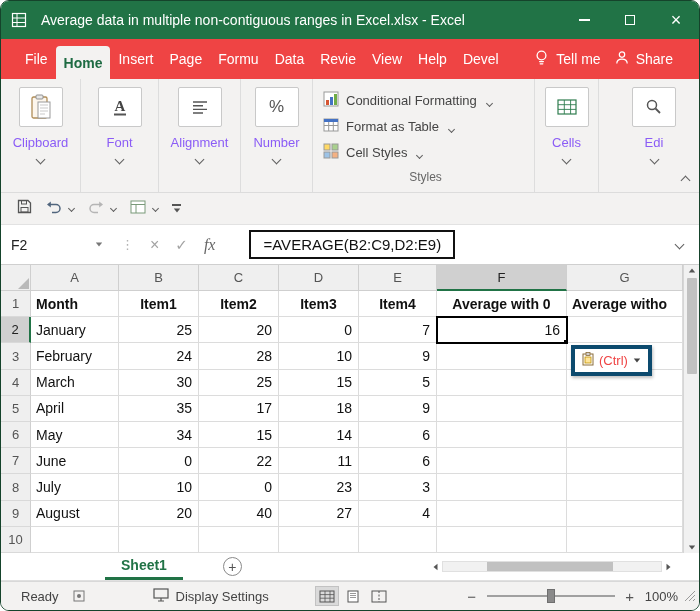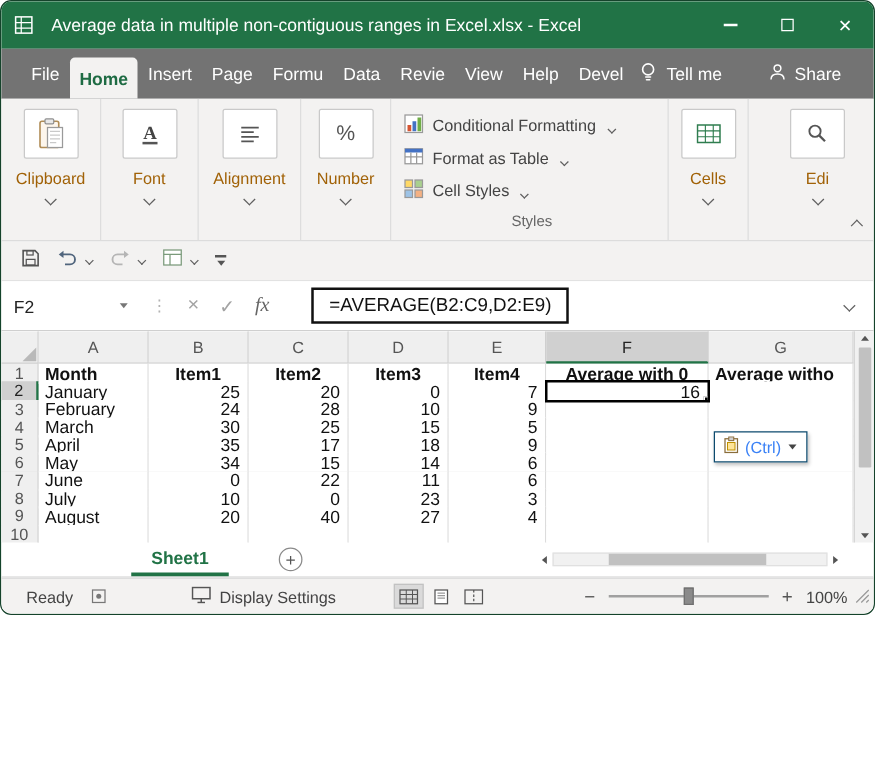--- a/index.html
+++ b/index.html
@@ -1,46 +1,46 @@
 <!DOCTYPE html>
 <html><head>
 <meta charset="utf-8">
 <style>
   * { box-sizing: border-box; margin: 0; padding: 0; }
   html,body { background:#fff; }
   body { font-family: "Liberation Sans", "DejaVu Sans", sans-serif; width:700px; }
 
-  .window { width:700px; height:492px; border:1px solid #15432b; border-radius:9px;
+  .window { width:700px; height:611px; border:1px solid #15432b; border-radius:9px;
             overflow:hidden; display:flex; flex-direction:column; background:#fff; }
 
   
   .titlebar { height:38px; background:#217346; display:flex; align-items:center; color:#fff; flex:0 0 auto; }
   .app-icon { margin-left:10px; display:flex; }
   .title { font-size:14px; margin-left:14px; white-space:nowrap; overflow:hidden; }
   .win-controls { margin-left:auto; display:flex; height:100%; }
   .wbtn { width:46px; height:100%; display:flex; align-items:center; justify-content:center; font-size:18px; font-weight:300; }
   .min-glyph { width:11px; height:2px; background:#fff; display:block; }
   .max-glyph { width:10px; height:10px; border:1.4px solid #fff; display:block; }
 
   
-  .tabrow { height:40px; background:#737373; display:flex; align-items:stretch; color:#fff; flex:0 0 auto; overflow:hidden; }
+  .tabrow { height:40px; background:#ef4444; display:flex; align-items:stretch; color:#fff; flex:0 0 auto; overflow:hidden; }
   .mtabs { display:flex; align-items:stretch; padding-left:16px; white-space:nowrap; }
   .mtab { display:flex; align-items:center; padding:0 8px; font-size:14px; color:#fff; cursor:default; }
   .mtab.active { align-self:flex-end; height:33px; background:#f3f2f1; color:#1e6b43; border-radius:4px 4px 0 0; font-weight:700; }
-  .tab-right { margin-left:auto; display:flex; align-items:center; gap:37px; padding-right:26px; }
+  .tab-right { margin-left:auto; display:flex; align-items:center; gap:14px; padding-right:26px; }
   .tellme, .share { display:flex; align-items:center; gap:7px; font-size:14px; white-space:nowrap; }
 
   
   .ribbon { height:114px; background:#f3f2f1; border-bottom:1px solid #dcdcdc; display:flex; position:relative; overflow:hidden; flex:0 0 auto; }
   .rgroup { display:flex; flex-direction:column; align-items:center; padding-top:8px; border-right:1px solid #ddd; flex:0 0 auto; }
   .rg-clip { width:80px; } .rg-font { width:78px; } .rg-align { width:82px; } .rg-num { width:72px; }
   .rg-cells { width:64px; } .rg-edit { width:110px; border-right:none; }
   .gicon { height:40px; width:44px; background:#fff; border:1px solid #c9c9c9; border-radius:2px;
            display:flex; align-items:center; justify-content:center; }
-  .glabel { font-size:13px; color:#a16207; margin-top:8px; }
+  .glabel { font-size:13px; color:#8b5cf6; margin-top:8px; }
   .rgroup .chev { margin-top:6px; }
   .pct { font-size:17px; color:#555; }
 
   .rgroup.styles { width:222px; align-items:stretch; padding:8px 6px 4px 10px; }
   .sbtn { display:flex; align-items:center; gap:7px; height:26px; font-size:13px; color:#444; }
   .gbottom { margin-top:auto; text-align:center; font-size:12px; color:#666; padding-bottom:4px; }
 
   .chev { width:7px; height:7px; border-right:1.6px solid #5f5f5f; border-bottom:1.6px solid #5f5f5f;
           transform:rotate(45deg); display:inline-block; }
   .chev.sm { width:5px; height:5px; margin-left:3px; }
@@ -87,23 +87,23 @@
   .rncell.selhdr-row { background:#d0d0d0; border-right:2px solid #217346; color:#222; }
   .cell { background:#fff; border-right:1px solid #dcdcdc; border-bottom:1px solid #dcdcdc;
           display:flex; align-items:center; font-size:14px; color:#111; overflow:hidden; white-space:nowrap; position:relative; }
   .cell.bold { font-weight:700; }
   .cell.al { justify-content:flex-start; padding-left:5px; }
   .cell.ar { justify-content:flex-end; padding-right:6px;text-align:right; }
   .cell.ac { justify-content:center; }
   .cell.selcell { outline:2px solid #000; outline-offset:-1px; z-index:2; }
   .fill-handle { position:absolute; right:-3px; bottom:-3px; width:6px; height:6px; background:#000; border:1px solid #fff; z-index:3; }
 
-  .paste-btn { position:absolute; left:570px; top:80px; z-index:5; background:#fff; border:1px solid #0c4a6e;
+  .paste-btn { position:absolute; left:570px; top:80px; z-index:5; background:#fff; border:4px solid #0c4a6e;
                box-shadow:1px 2px 3px rgba(0,0,0,.25); display:flex; align-items:center; gap:5px;
-               padding:3px 7px; font-size:13px; color:#3b82f6; }
+               padding:3px 7px; font-size:13px; color:#ef4444; }
   .paste-btn .tri-down { border-top-color:#444; transform:scale(0.8); }
 
   .vscroll { position:absolute; right:0; top:0; bottom:0; width:16px; background:#f1f1f1; border-left:1px solid #d6d6d6;
              display:flex; flex-direction:column; align-items:center; padding:3px 0; }
   .vthumb { width:10px; height:96px; background:#c1c1c1; margin-top:5px; border-radius:1px; }
   .vspacer { flex:1; }
 
   
   .sheettabs { height:28px; background:#fff; border-bottom:1px solid #e0e0e0; display:flex; align-items:center; flex:0 0 auto; }
   .sheet-tab { margin-left:104px; height:100%; display:flex; align-items:center; padding:0 16px;

